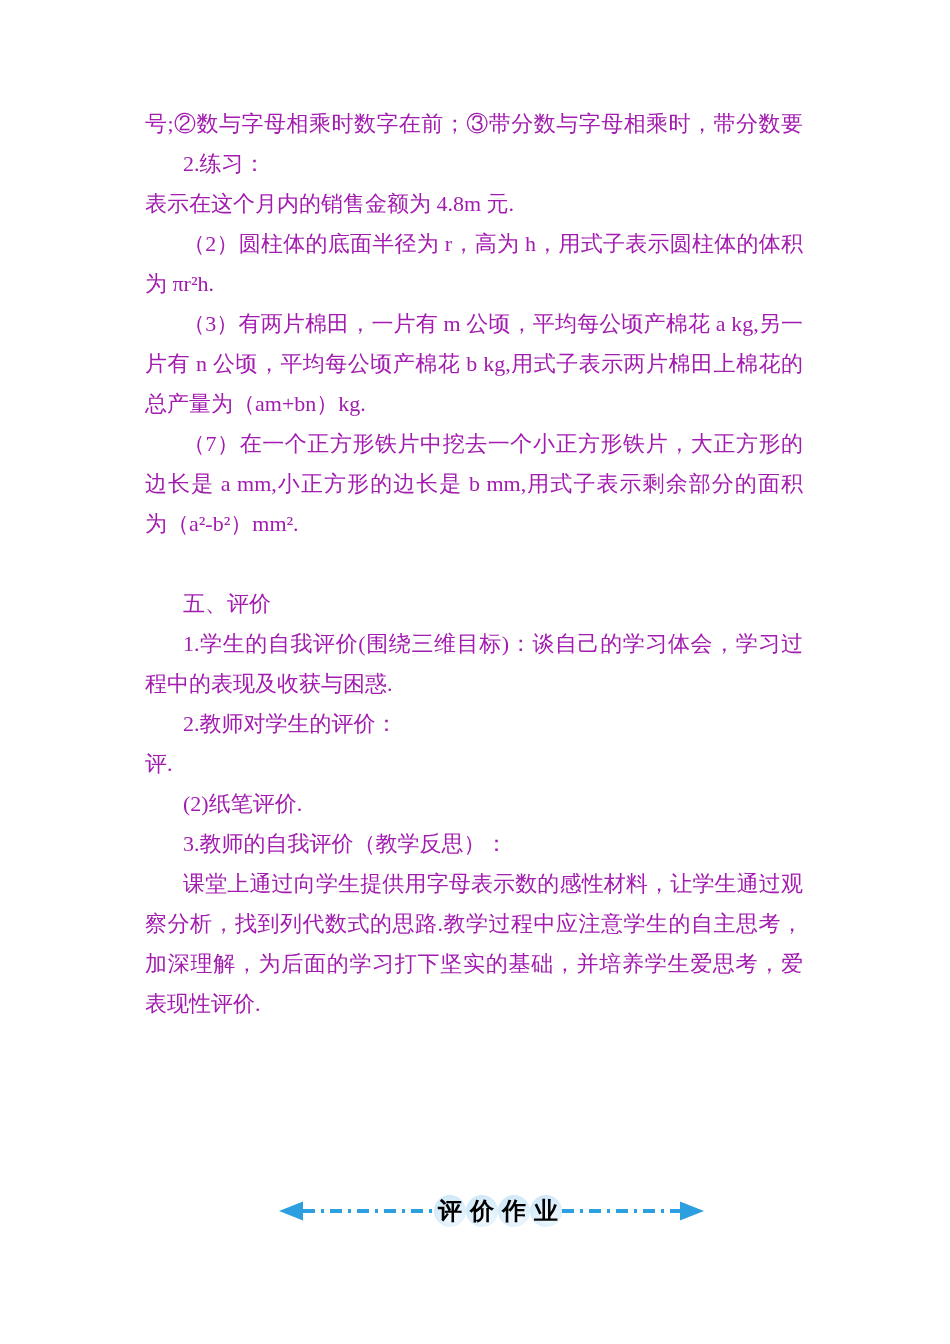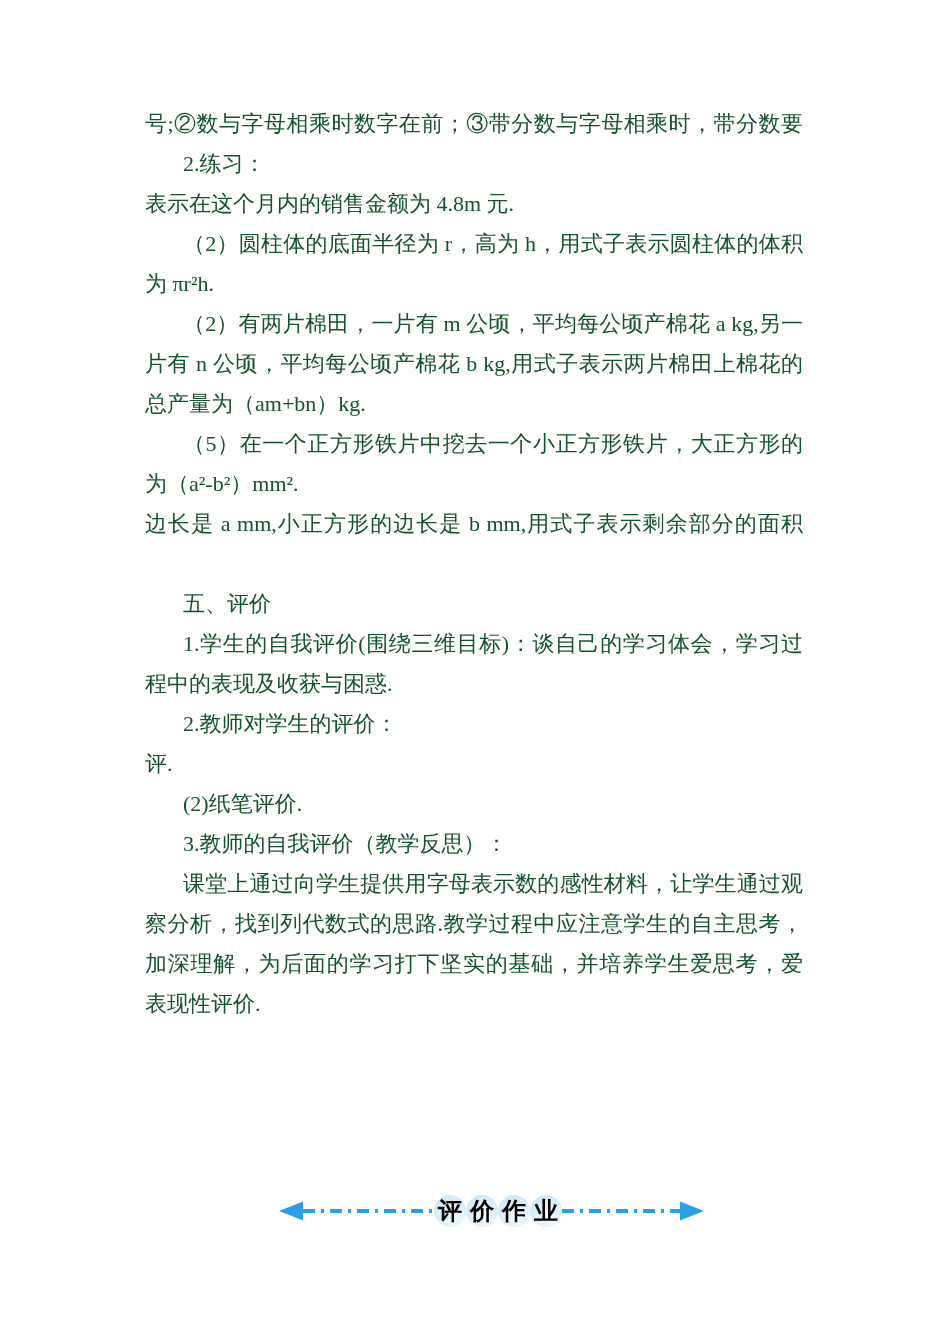--- a/index.html
+++ b/index.html
@@ -15,21 +15,21 @@
   }
   .content {
     position:absolute;
     left:145px; top:104px;
     width:658px;
   }
   .line {
     height:40px;
     line-height:40px;
     font-size:22px;
-    color:#14532d;
+    color:#a21caf;
     white-space:nowrap;
   }
   .line.justify {
     white-space:normal;
     text-align:justify;
     text-align-last:justify;
   }
   .line.indent { text-indent:38px; }
   .line.spacer { height:40px; }
   .banner {
@@ -67,26 +67,26 @@
 <body>
 
 <div class="page">
 
   <div class="content" id="document-body">
       <div class="line justify">号;②数与字母相乘时数字在前；③带分数与字母相乘时，带分数要</div>
       <div class="line indent">2.练习：</div>
       <div class="line">表示在这个月内的销售金额为 4.8m 元.</div>
       <div class="line indent justify">（2）圆柱体的底面半径为 r，高为 h，用式子表示圆柱体的体积</div>
       <div class="line">为 πr²h.</div>
-      <div class="line indent justify">（2）有两片棉田，一片有 m 公顷，平均每公顷产棉花 a kg,另一</div>
+      <div class="line indent justify">（3）有两片棉田，一片有 m 公顷，平均每公顷产棉花 a kg,另一</div>
       <div class="line justify">片有 n 公顷，平均每公顷产棉花 b kg,用式子表示两片棉田上棉花的</div>
       <div class="line">总产量为（am+bn）kg.</div>
-      <div class="line indent justify">（5）在一个正方形铁片中挖去一个小正方形铁片，大正方形的</div>
+      <div class="line indent justify">（7）在一个正方形铁片中挖去一个小正方形铁片，大正方形的</div>
+      <div class="line justify">边长是 a mm,小正方形的边长是 b mm,用式子表示剩余部分的面积</div>
       <div class="line">为（a²-b²）mm².</div>
-      <div class="line justify">边长是 a mm,小正方形的边长是 b mm,用式子表示剩余部分的面积</div>
       <div class="line spacer"></div>
       <div class="line indent">五、评价</div>
       <div class="line indent justify">1.学生的自我评价(围绕三维目标)：谈自己的学习体会，学习过</div>
       <div class="line">程中的表现及收获与困惑.</div>
       <div class="line indent">2.教师对学生的评价：</div>
       <div class="line">评.</div>
       <div class="line indent">(2)纸笔评价.</div>
       <div class="line indent">3.教师的自我评价（教学反思）：</div>
       <div class="line indent justify">课堂上通过向学生提供用字母表示数的感性材料，让学生通过观</div>
       <div class="line justify">察分析，找到列代数式的思路.教学过程中应注意学生的自主思考，</div>

